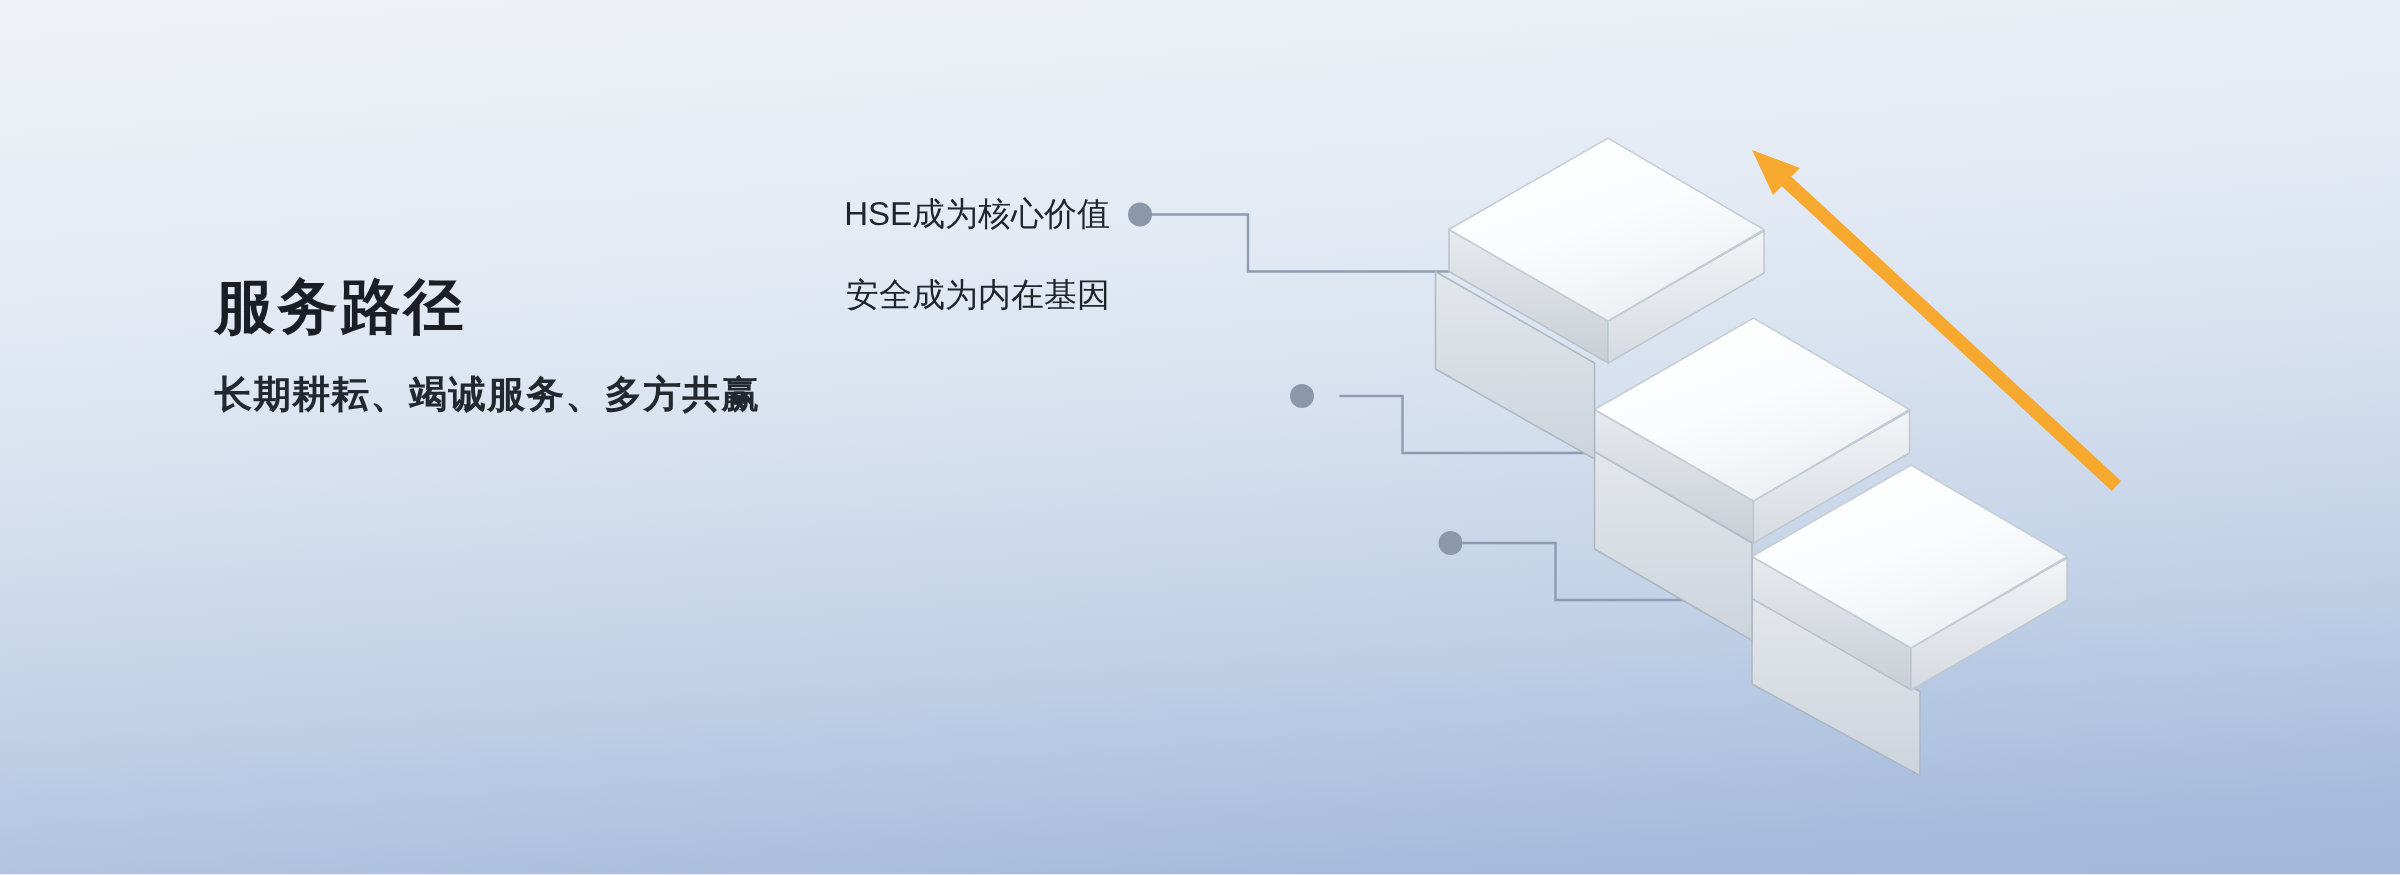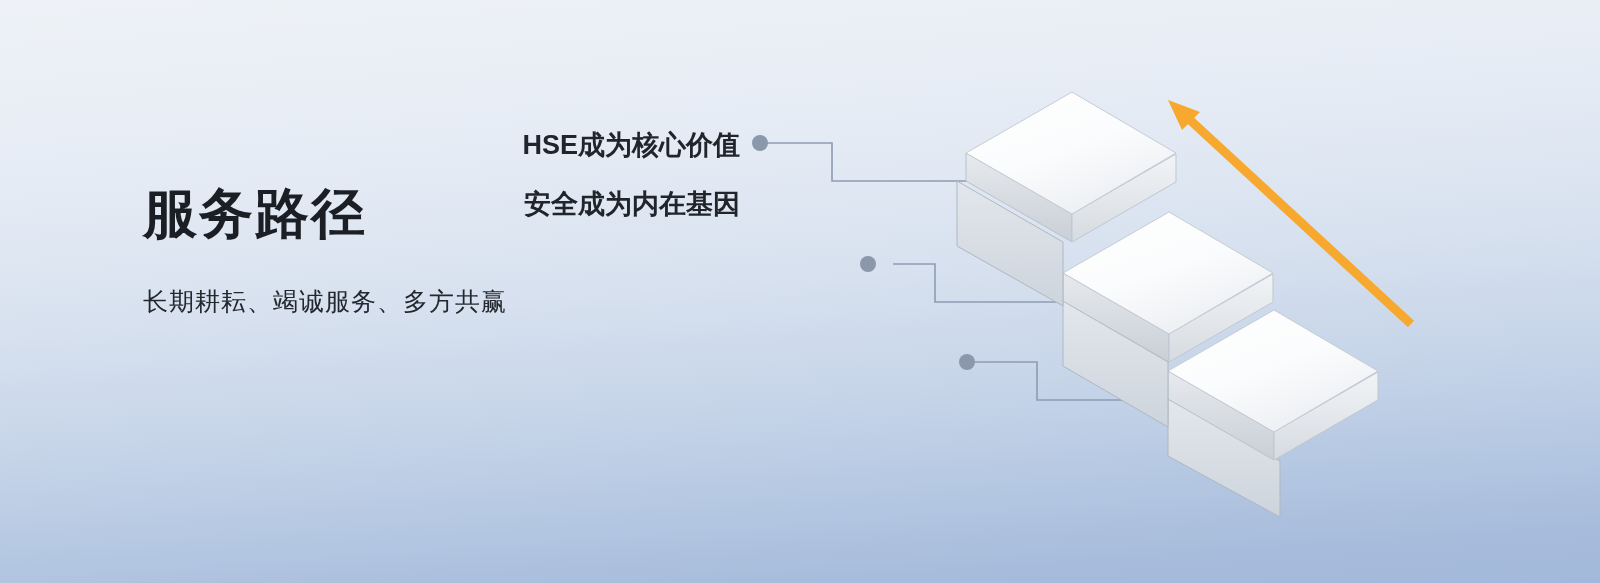--- a/index.html
+++ b/index.html
@@ -24,48 +24,48 @@
         #a3b9db 100%);
   }
   
   #heading {
     position: absolute;
     left: 143px;
     top: 183px;
     width: 460px;
   }
   #title {
-    font-size: 54px;
+    font-size: 40px;
     font-weight: 700;
     letter-spacing: 2px;
     color: #1b1f25;
     line-height: 1.12;
     white-space: nowrap;
   }
   #subtitle {
-    margin-top: 42px;
+    margin-top: 18px;
     font-size: 25px;
-    font-weight: 400;
+    font-weight: 700;
     letter-spacing: 1px;
     color: #23272e;
     white-space: nowrap;
   }
   
   #scene {
     position: absolute;
     left: 0; top: 0;
     width: 1600px;
     height: 583px;
   }
   .callout {
     position: absolute;
     text-align: right;
     color: #20242b;
-    font-size: 27px;
-    font-weight: 700;
+    font-size: 22px;
+    font-weight: 400;
     line-height: 1;
     white-space: nowrap;
   }
   .callout .ln2 { display: block; margin-top: 32px; }
   #callout-1 { left: 360px; top: 132px; width: 380px; }
   #callout-2 { left: 487px; top: 256px; width: 380px; }
   #callout-3 { left: 569px; top: 350px; width: 380px; }
 </style>
 </head>
 <body>

